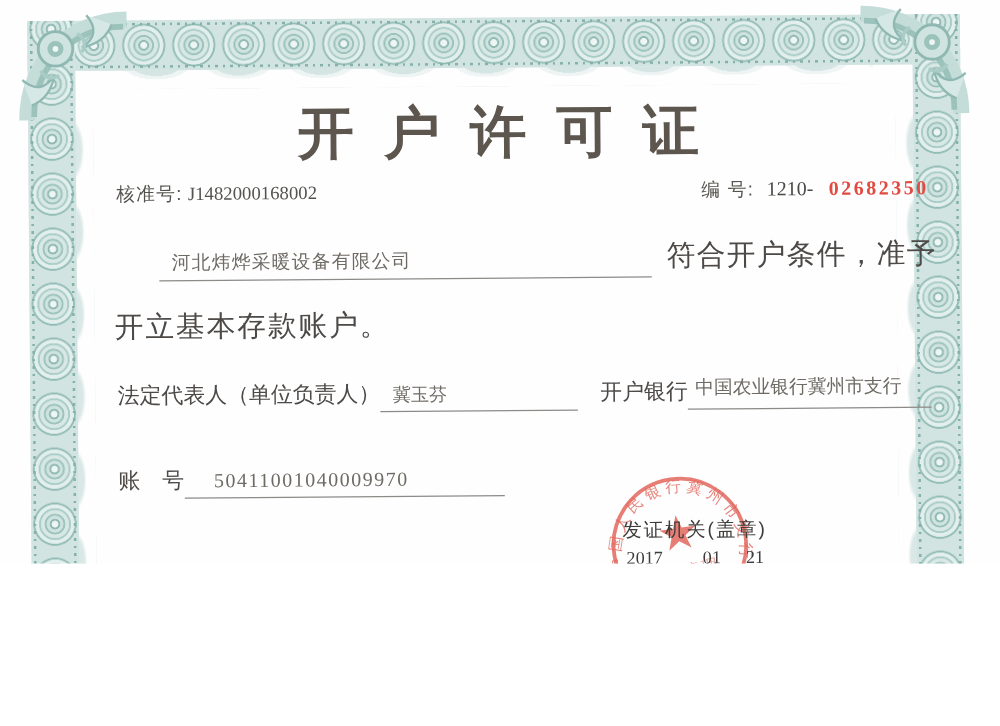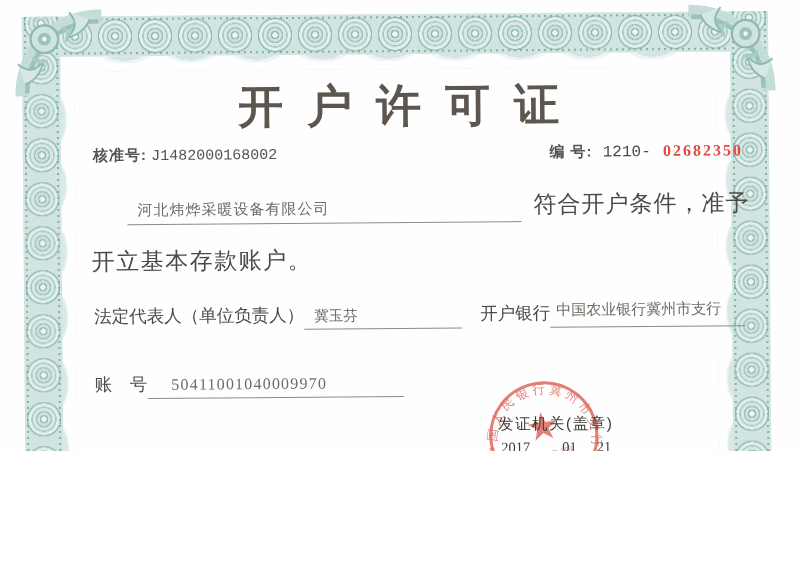--- a/index.html
+++ b/index.html
@@ -47,25 +47,25 @@
   .corner.bl{left:-8px;bottom:-8px;transform:scaleY(-1);}
   .corner.br{right:-8px;bottom:-8px;transform:scale(-1,-1);}
 
   
   .title{position:absolute;left:0;right:0;top:76px;text-align:center;
     font-family:"Liberation Serif","DejaVu Serif",serif;font-weight:bold;
     font-size:45px;letter-spacing:24px;text-indent:24px;color:#5d564f;}
 
   .row-numbers{position:absolute;left:94px;right:56px;top:144px;display:flex;
     justify-content:space-between;align-items:baseline;font-size:15px;color:#55534f;}
-  .approval .num,.serial .prefix{font-family:Liberation Mono, monospace;margin-top:22px;}
+  .approval .num,.serial .prefix{font-family:Liberation Serif, serif;margin-top:22px;}
   .serial .prefix{font-size:16px;color:#4c4a47;margin-left:6px;}
   .serial .rednum{font-family:"Liberation Serif",serif;font-size:16px;font-weight:bold;
     color:#e14b41;letter-spacing:2px;margin-left:8px;}
-  .serial .lbl,.approval .lbl{letter-spacing:1px;font-weight:bold;}
+  .serial .lbl,.approval .lbl{letter-spacing:1px;}
 
   .field{border-bottom:1.5px solid #8d8b88;}
   .fieldtext{font-family:"Liberation Serif","DejaVu Serif",serif;color:#6e6a64;}
 
   .row-body{position:absolute;left:128px;right:50px;top:190px;display:flex;
     align-items:baseline;font-size:23px;color:#4c4947;}
   .row-body .lead{white-space:nowrap;}
   .row-body .field{flex:1;padding:0 6px 3px 10px;}
   .row-body .fieldtext{font-size:15px;letter-spacing:1px;}
   .row-body .tail{white-space:nowrap;margin-left:12px;letter-spacing:1px;}

